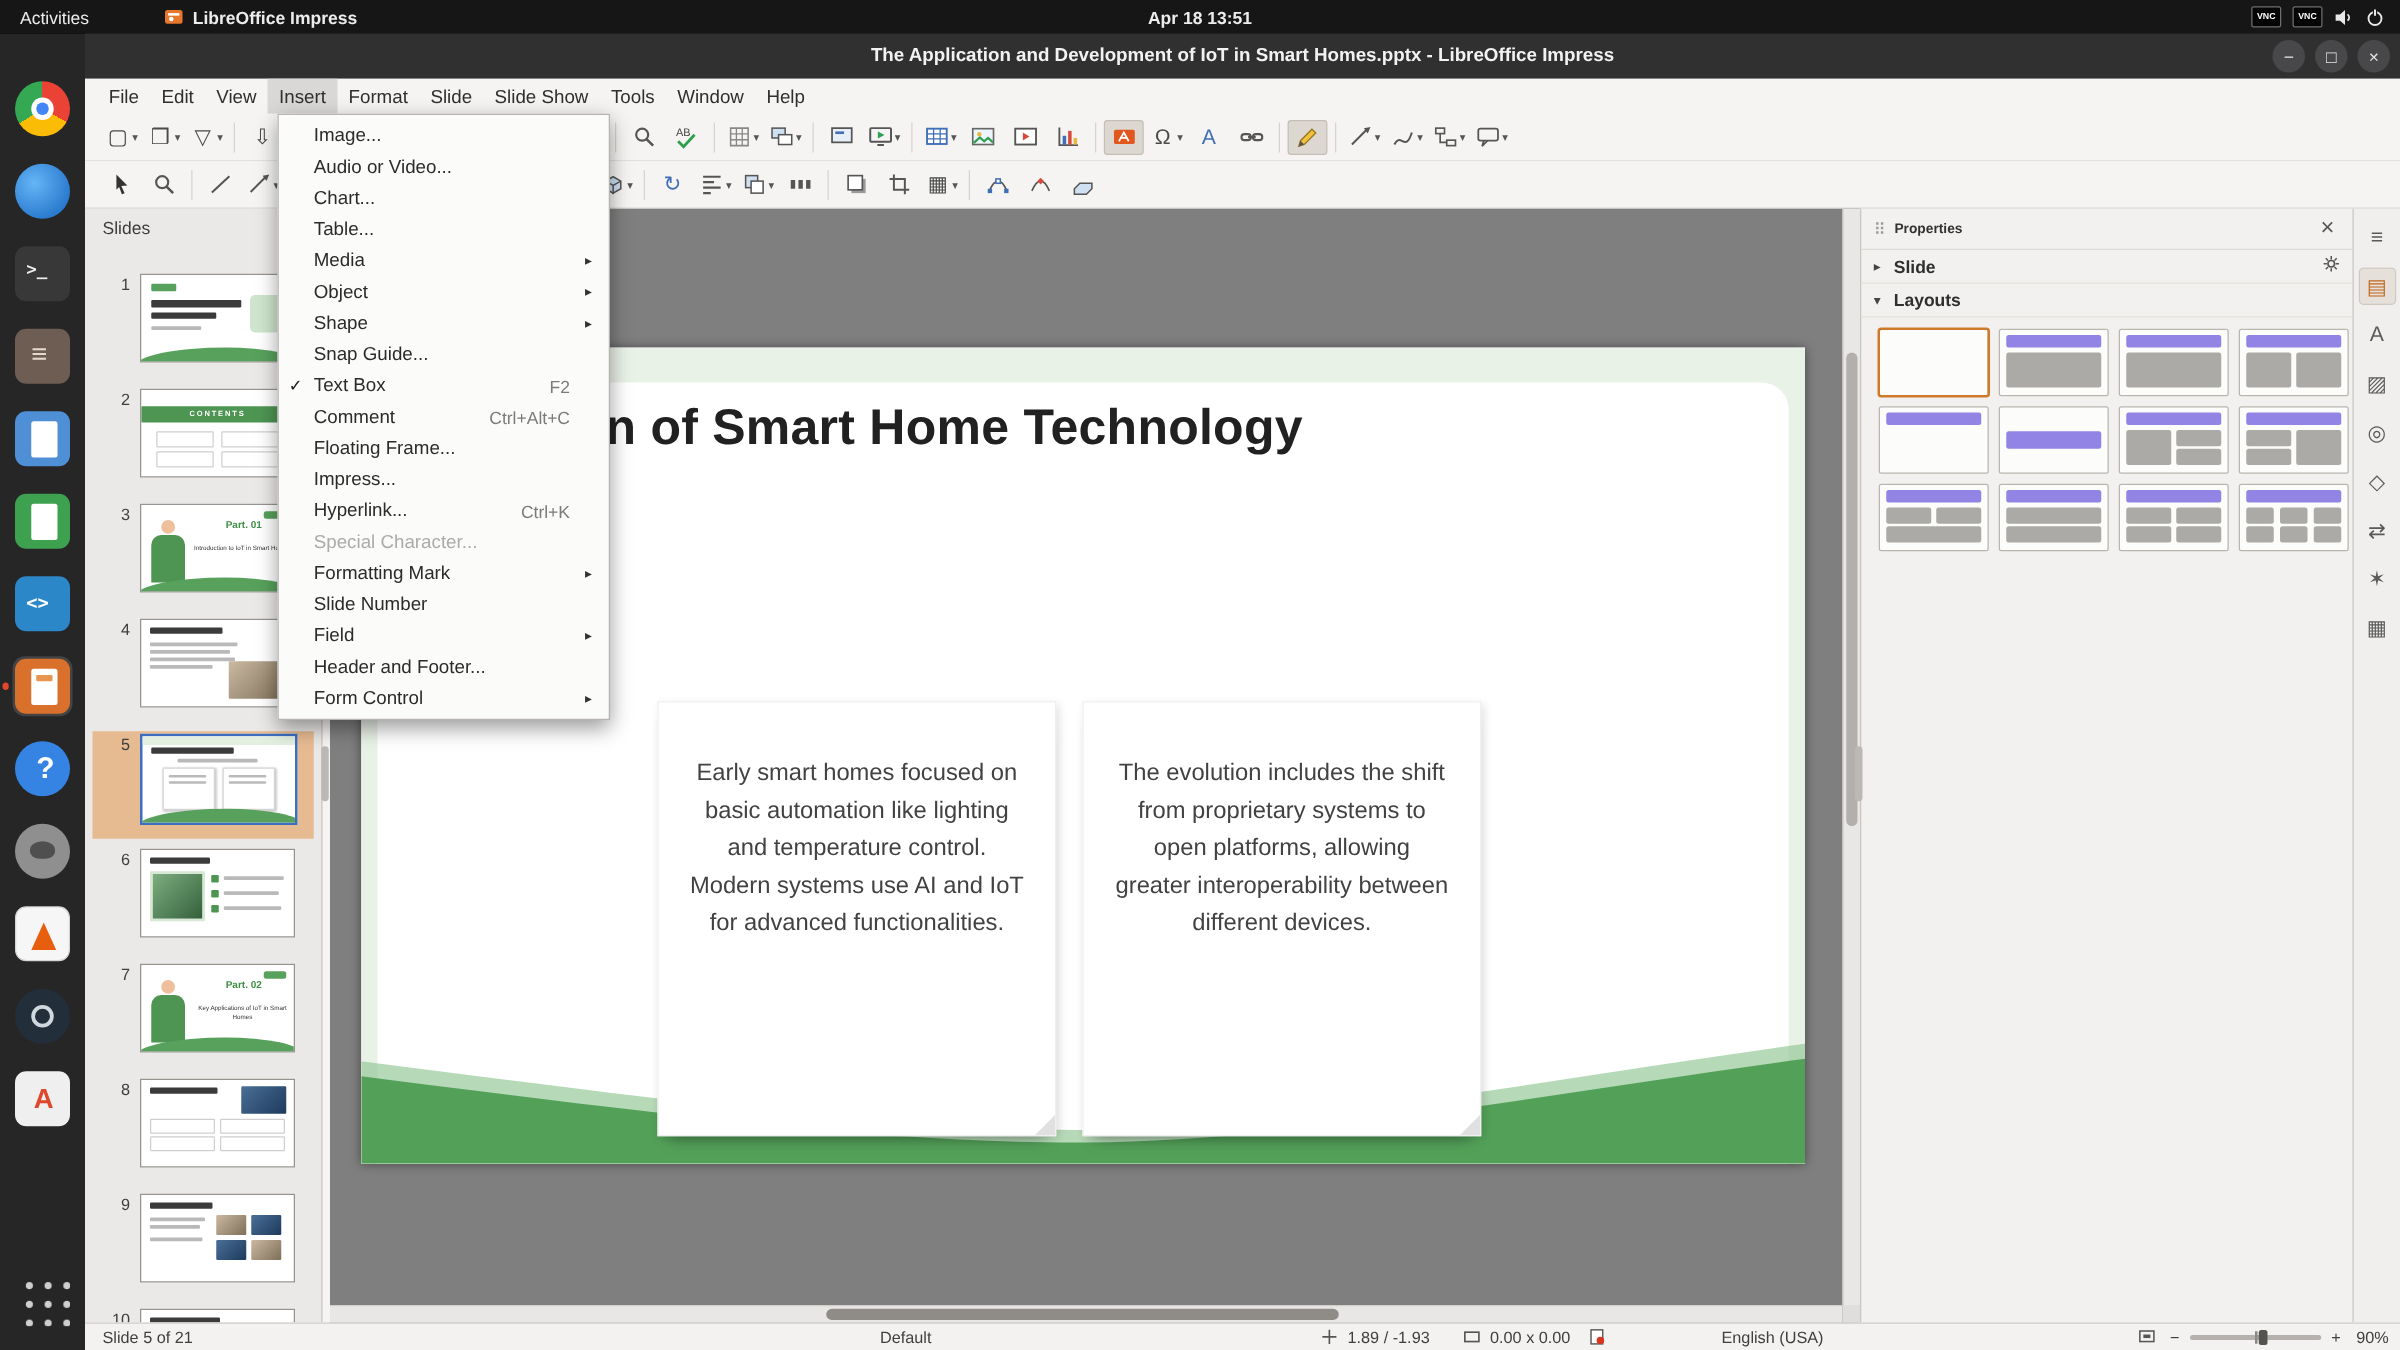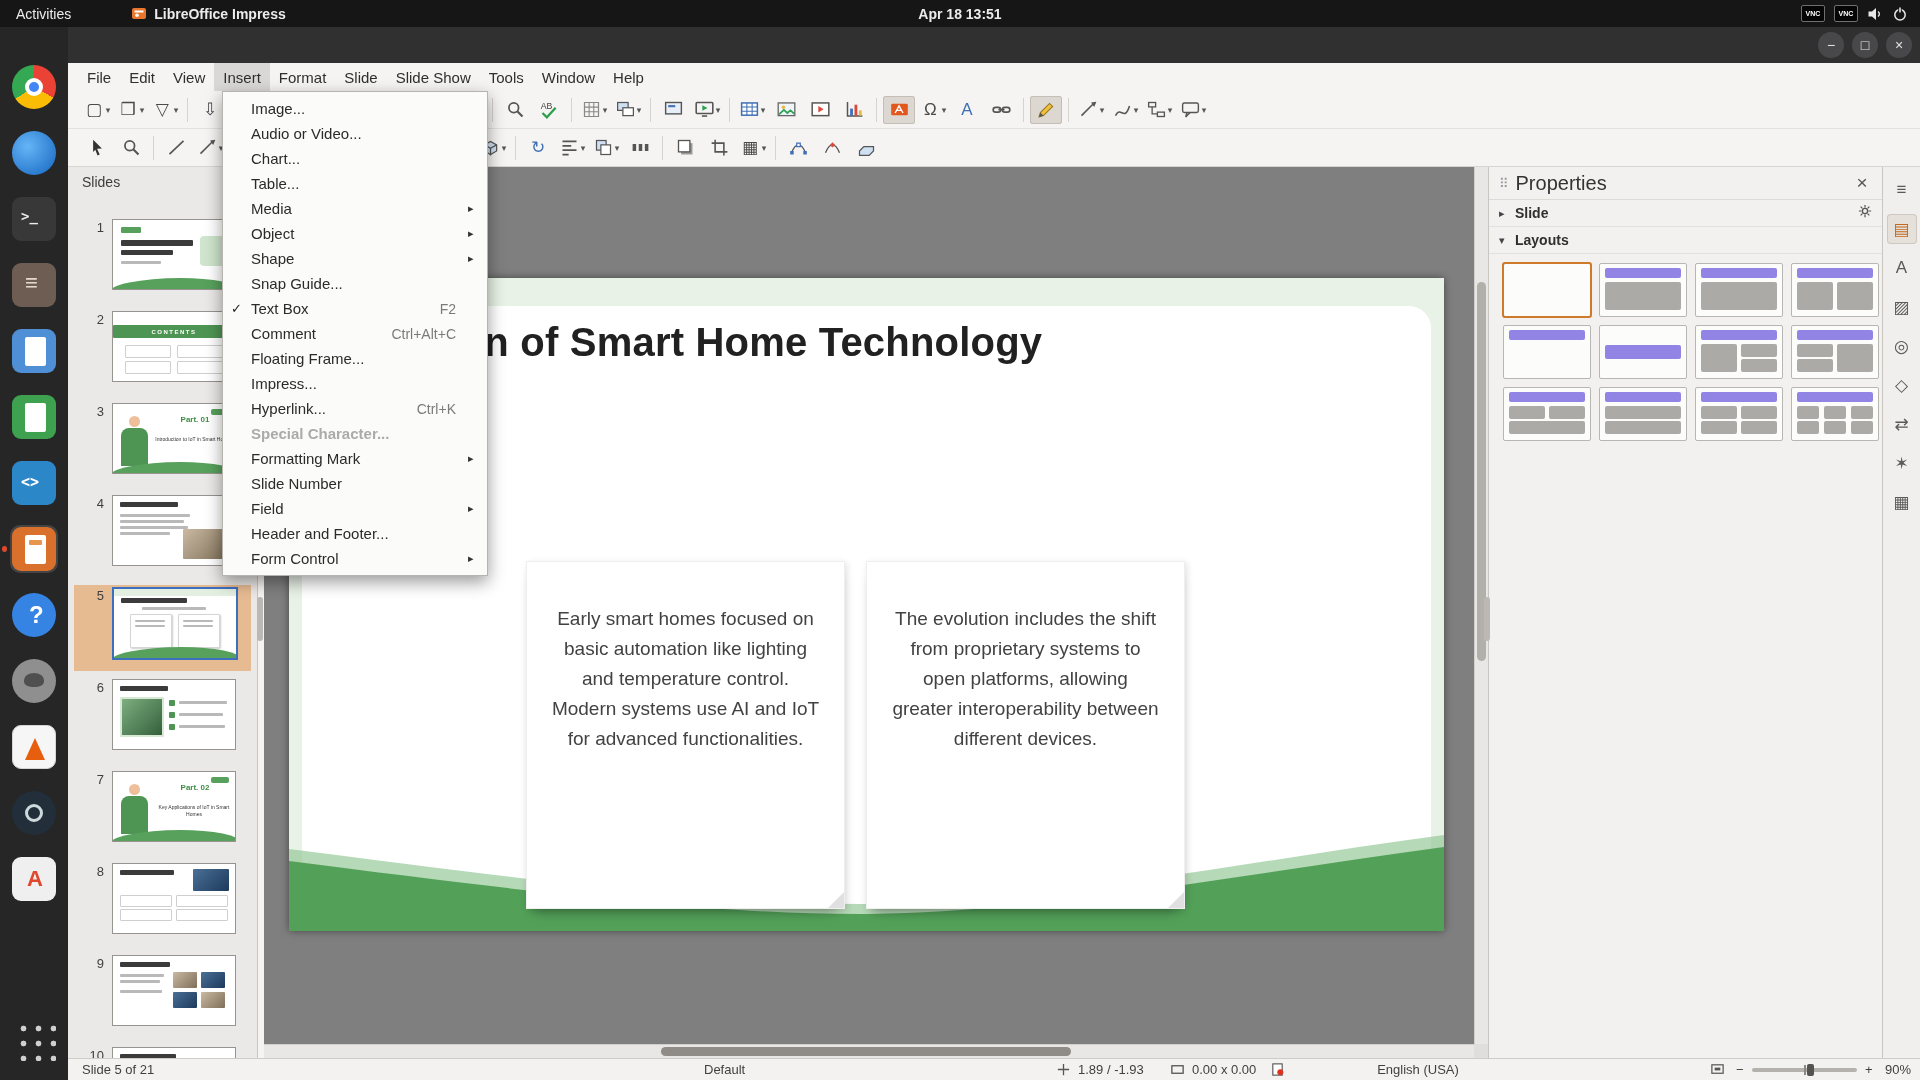--- a/index.html
+++ b/index.html
@@ -109,21 +109,21 @@
   .card-l{left:237px;} .card-r{left:577px;}
   .vscroll{position:absolute;right:0;top:0;width:14px;height:877px;background:#e9e7e5;border-left:1px solid #d2cfcb;box-sizing:border-box;}
   .vthumb{position:absolute;left:2px;top:115px;width:9px;height:379px;background:#b3b0ac;border-radius:5px;}
   .hscroll{position:absolute;left:0;bottom:0;width:1210px;height:14px;background:#e9e7e5;border-top:1px solid #d2cfcb;box-sizing:border-box;}
   .hthumb{position:absolute;left:397px;top:2px;width:410px;height:9px;background:#8f8c88;border-radius:5px;}
   .scorner{position:absolute;right:0;bottom:0;width:14px;height:14px;background:#e0dedd;}
   
   #properties{position:absolute;left:1420px;top:0;width:394px;height:100%;background:#f2f1ef;border-left:1px solid #c9c6c2;box-sizing:border-box;}
   .props-header{height:32px;display:flex;align-items:center;padding:0 10px;border-bottom:1px solid #dedbd6;}
   .grip{color:#9a9a9a;font-size:13px;margin-right:7px;}
-  .props-title{font-size:20px;font-weight:400;color:#333;flex:1;}
+  .props-title{font-size:11px;font-weight:700;color:#333;flex:1;}
   .props-close{font-size:19px;color:#555;width:20px;text-align:center;}
   .props-row{height:26px;display:flex;align-items:center;padding:0 10px;border-bottom:1px solid #e4e1dc;}
   .sect-arrow{width:16px;font-size:11px;color:#444;}
   .sect-label{font-size:14px;font-weight:700;color:#2f2f2f;flex:1;}
   .layout-grid{position:absolute;left:14px;top:96px;display:grid;grid-template-columns:repeat(4,88px);gap:8px;}
   .lt{position:relative;width:88px;height:54px;background:#fcfcfb;border:1px solid #b9b6b1;border-radius:2px;box-sizing:border-box;}
   .lt.selected{outline:2px solid #cf7a2b;outline-offset:-1px;}
   .pb{position:absolute;left:6%;top:8%;width:88%;height:18%;background:#9184e4;border-radius:2px;}
   .gb{position:absolute;background:#abaaa7;border-radius:2px;}
   
@@ -141,21 +141,21 @@
   .zoom-notch{position:absolute;left:52px;top:-3px;width:2px;height:10px;background:#8a8784;}
   .zoom-thumb{position:absolute;left:55px;top:-4px;width:7px;height:12px;background:#55534f;border-radius:2px;}
   
   #insert-menu{position:absolute;left:222px;top:91px;width:266px;background:#fbfbfa;border:1px solid #b7b3ae;
                box-shadow:0 6px 16px rgba(0,0,0,.4);z-index:99;padding:4px 0;box-sizing:border-box;}
   .mi{height:25px;display:flex;align-items:center;padding:0 8px;font-size:15px;color:#2b2b2b;}
   .mi-check{width:20px;font-size:13px;color:#222;}
   .mi-label{flex:1;}
   .mi-shortcut{color:#7b7b7b;margin-right:12px;font-size:14px;}
   .mi-arrow{width:11px;font-size:11px;color:#333;}
-  .mi.disabled .mi-label{color:#ababab;font-weight:bold;}
+  .mi.disabled .mi-label{color:#ababab;}
 </style>
 </head>
 <body>
 
 <div id="system-bar">
   <span class="sys-activities">Activities</span>
   <span class="sys-app">
     <svg width="16" height="16" viewBox="0 0 16 16">
         <rect x="1" y="2" width="14" height="11" rx="2" fill="#e8762d"></rect>
         <rect x="3.5" y="4.5" width="9" height="2" fill="#fff"></rect>
@@ -223,20 +223,21 @@
       <div class="dicon soft"></div>
     </div>
   <div class="dock-item" style="top:988px">
       <div class="dicon grid9"></div>
     </div>
 </div>
 
 <div id="window">
 
   <div id="titlebar">
+    <span class="tb-title">The Application and Development of IoT in Smart Homes.pptx - LibreOffice Impress</span>
     <span class="winbtn" style="right:76px">−</span>
     <span class="winbtn" style="right:42px">□</span>
     <span class="winbtn" style="right:8px">×</span>
   </div>
 
   <div id="menubar">
       <div id="menubar-items" style="display:flex">
         <div class="menu-item">File</div>
         <div class="menu-item">Edit</div>
         <div class="menu-item">View</div>

